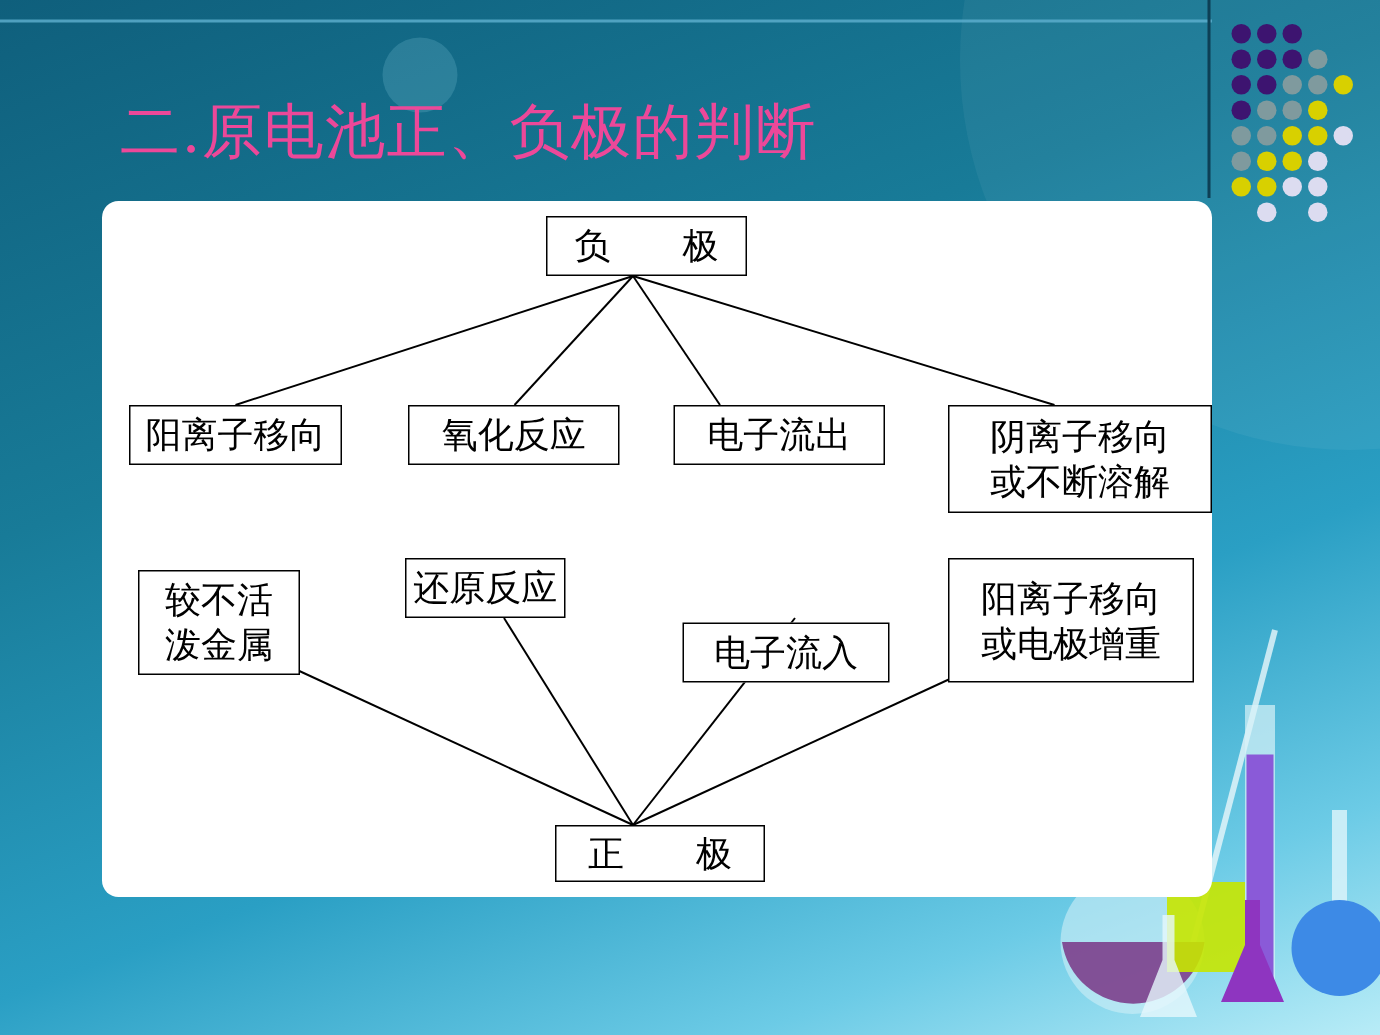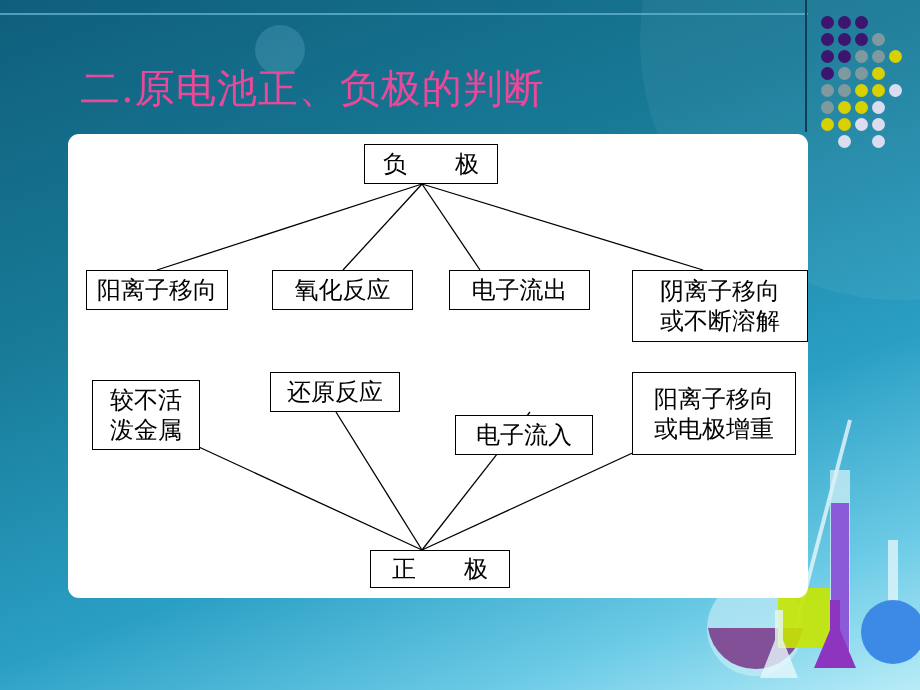--- a/index.html
+++ b/index.html
@@ -113,19 +113,19 @@
   <div class="box" style="left:296px;top:10px;width:134px;height:40px;">负　　极</div>
 
   <div class="box" style="left:18px;top:136px;width:142px;height:40px;">阳离子移向</div>
   <div class="box" style="left:204px;top:136px;width:141px;height:40px;">氧化反应</div>
   <div class="box" style="left:381px;top:136px;width:141px;height:40px;">电子流出</div>
   <div class="box" style="left:564px;top:136px;width:176px;height:72px;">阴离子移向
 或不断溶解</div>
 
   <div class="box" style="left:24px;top:234px;width:108px;height:70px;margin-top:12px;">较不活
 泼金属</div>
-  <div class="box" style="left:202px;top:238px;width:130px;height:40px;">还原反应</div>
+  <div class="box" style="left:202px;top:238px;width:107px;height:40px;">还原反应</div>
   <div class="box" style="left:387px;top:238px;width:138px;height:40px;margin-top:43px;">电子流入</div>
   <div class="box" style="left:564px;top:238px;width:164px;height:83px;">阳离子移向
 或电极增重</div>
 
   <div class="box" style="left:302px;top:416px;width:140px;height:38px;">正　　极</div>
 </div>
 
 </body></html>

